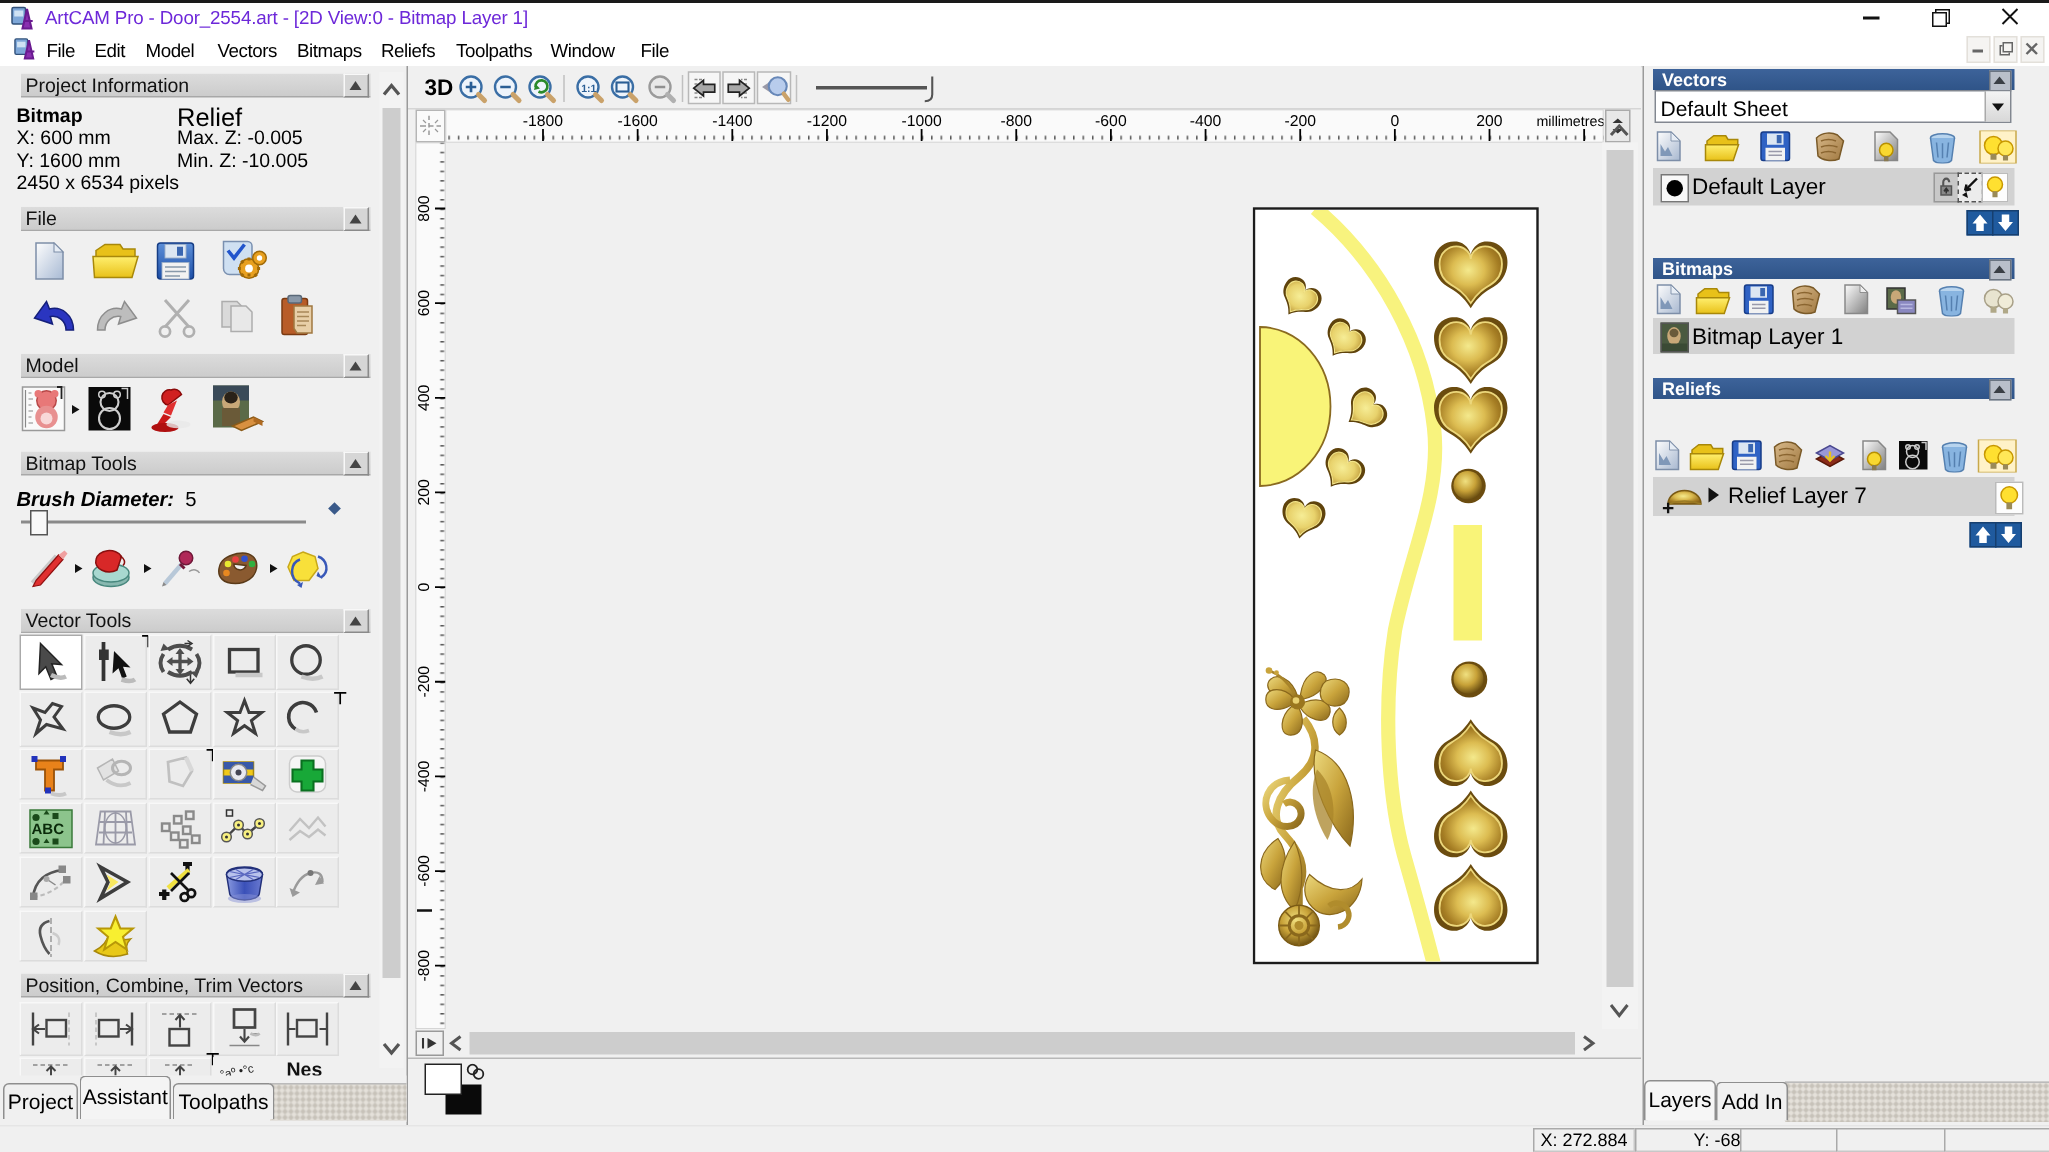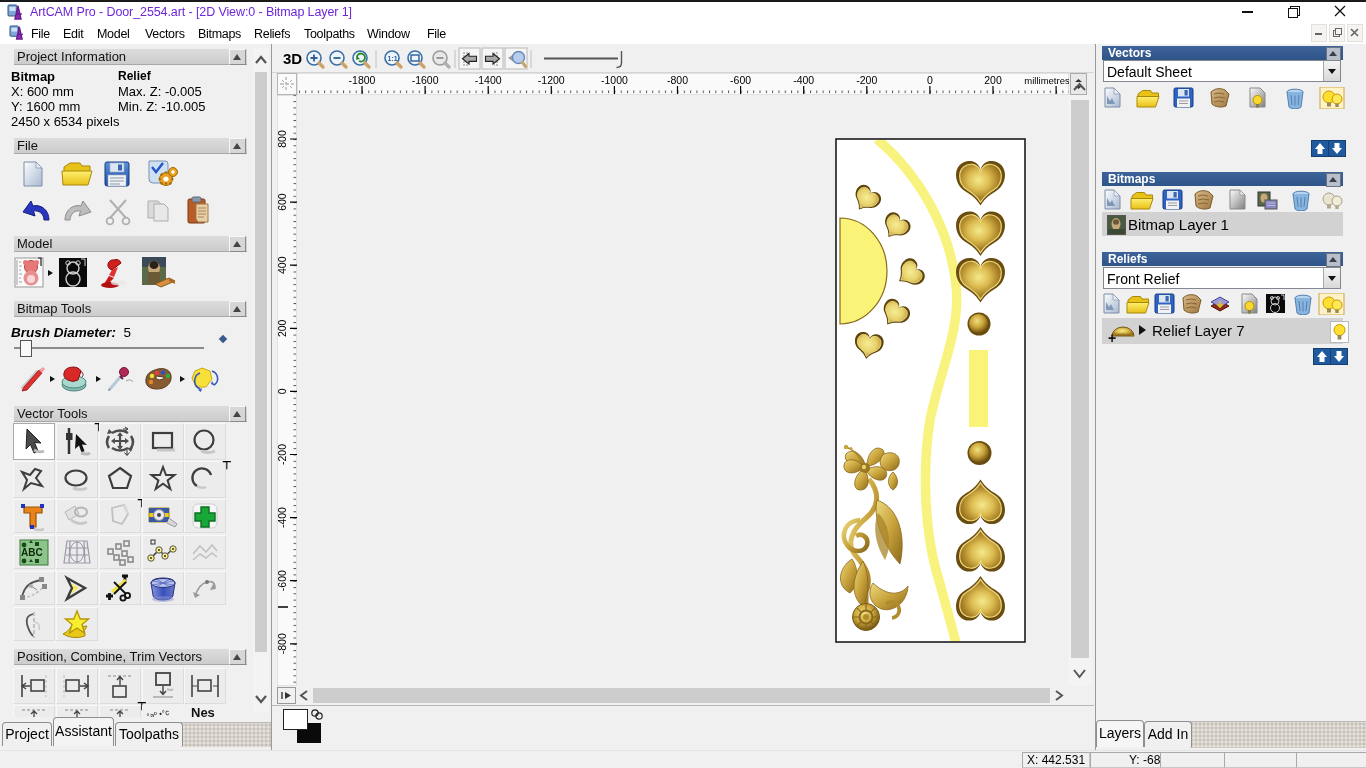--- a/index.html
+++ b/index.html
@@ -65,21 +65,21 @@
 <div class="abs" style="left:1333px;top:30px;width:5px;height:5px;border:1px solid #666;background:#f5f4f2;"></div>
 <div class="abs" style="left:1335px;top:28px;width:5px;height:5px;border:1px solid #666;background:#f5f4f2;"></div>
 <div class="abs" style="left:1347px;top:24px;width:14px;height:16px;background:#f5f4f2;border:1px solid #e3e0da;"></div>
 <svg class="abs" style="left:1350px;top:28px;" width="9" height="9">
       <path d="M1 1 L8 8 M8 1 L1 8" stroke="#666" stroke-width="1.6"></path>
     </svg>
 
 <div class="abs" style="left:0;top:44px;width:271px;height:706px;background:#f0f0f0;border-right:1px solid #9a9a9a;"></div>
 <div class="hdr" style="top:48px;">Project Information<span class="tribtn"></span></div>
 <div class="abs" style="left:11px;top:69px;font-size:13px;font-weight:bold;">Bitmap</div>
-<div class="abs" style="left:118px;top:69px;font-size:12px;font-weight:bold;text-align:center;">Relief</div>
+<div class="abs" style="left:118px;top:69px;font-size:17px;font-weight:normal;text-align:center;">Relief</div>
 <div class="abs" style="left:11px;top:84px;font-size:13px;">X: 600 mm</div>
 <div class="abs" style="left:118px;top:84px;font-size:13px;">Max. Z: -0.005</div>
 <div class="abs" style="left:11px;top:99px;font-size:13px;">Y: 1600 mm</div>
 <div class="abs" style="left:118px;top:99px;font-size:13px;">Min. Z: -10.005</div>
 <div class="abs" style="left:11px;top:114px;font-size:13px;">2450 x 6534 pixels</div>
 <div class="hdr" style="top:137px;">File<span class="tribtn"></span></div>
 
 <div class="abs" style="left:20px;top:159px;">
 <svg width="220" height="30" viewBox="0 0 220 30">
 <defs>
@@ -906,20 +906,44 @@
 <svg class="abs" style="left:1101px;top:87px;" width="244" height="22">
 <use href="#ic-page" transform="translate(1)"></use>
       <use href="#ic-folder" transform="translate(36,1)"></use>
       <use href="#ic-floppy" transform="translate(72)"></use>
       <use href="#ic-wood" transform="translate(108)"></use>
       <use href="#ic-bulbpage" transform="translate(146)"></use>
       <use href="#ic-trash" transform="translate(184,1)"></use>
 <rect x="219" y="0" width="24" height="22" fill="#fff2c8" stroke="#c8a84a"></rect>
       <use href="#ic-bulbs" transform="translate(221,2)"></use>
 </svg>
+<div class="lrow" style="top:112px;height:25px;">
+<div class="abs" style="left:5px;top:4px;width:17px;height:17px;background:#f8f8f8;border:1px solid #777;"></div>
+<div class="abs" style="left:9px;top:8px;width:11px;height:11px;border-radius:50%;background:#000;"></div>
+<div class="abs" style="left:26px;top:4px;font-size:15px;color:#000;">Default Layer</div>
+<div class="abs" style="left:187px;top:3px;width:15px;height:18px;background:#c8c8c8;border:1px solid #999;">
+        <svg width="15" height="18">
+          <rect x="4" y="8" width="7" height="6" fill="#888" stroke="#555"></rect>
+          <path d="M5.5 8 v-2.5 a2 2.4 0 0 1 4 0" fill="none" stroke="#555" stroke-width="1.4"></path>
+          <path d="M7.5 10 v3 M6 11.5 l1.5 -2 1.5 2" stroke="#333" stroke-width="1"></path>
+        </svg>
+      </div>
+<div class="abs" style="left:203px;top:3px;width:15px;height:18px;background:#ececec;border:1px dashed #555;">
+        <svg width="15" height="18">
+          <path d="M12 3 L4 11 M4 11 l1 -4 M4 11 l4 -1" stroke="#111" stroke-width="1.6" fill="none"></path>
+          <path d="M2 14 l4 2 -1 -4z" fill="#111"></path>
+        </svg>
+      </div>
+<div class="abs" style="left:219px;top:3px;width:16px;height:18px;background:#fdfdfd;border:1px solid #bbb;">
+        <svg width="16" height="18">
+          <circle cx="8" cy="7" r="5" fill="#ffe030" stroke="#c89800"></circle>
+          <rect x="6.3" y="11.5" width="3.4" height="4" fill="#9a8a58"></rect>
+        </svg>
+      </div>
+</div>
 <div class="udbtn" style="left:1311px;top:140px;">
       <svg width="16" height="15">
         <path d="M8 2 L13 8 H10.5 V13 H5.5 V8 H3 Z" fill="#fff"></path>
       </svg>
     </div>
 <div class="udbtn" style="left:1328px;top:140px;">
       <svg width="16" height="15">
         <path d="M8 13 L13 7 H10.5 V2 H5.5 V7 H3 Z" fill="#fff"></path>
       </svg>
     </div>
@@ -938,21 +962,20 @@
 <div class="abs" style="left:5px;top:3px;width:17px;height:18px;background:#4a5a40;border:1px solid #555;overflow:hidden;">
         <svg width="17" height="18">
           <ellipse cx="8" cy="8" rx="4.5" ry="6" fill="#c8a878"></ellipse>
           <ellipse cx="8" cy="6" rx="3" ry="2.8" fill="#6a5a3a"></ellipse>
           <rect x="0" y="13" width="17" height="5" fill="#3a4a34"></rect>
         </svg>
       </div>
 <div class="abs" style="left:26px;top:4px;font-size:15px;color:#000;">Bitmap Layer 1</div>
 </div>
 <div class="bhdr" style="top:252px;">Reliefs<span class="bt"></span></div>
-<div class="combo" style="top:267px;">Front Relief<span class="db"></span></div>
 <svg class="abs" style="left:1101px;top:293px;" width="244" height="22">
 <use href="#ic-page" transform="translate(0)"></use>
       <use href="#ic-folder" transform="translate(26,1)"></use>
       <use href="#ic-floppy" transform="translate(53)"></use>
       <use href="#ic-wood" transform="translate(80)"></use>
       <use href="#ic-relief3d" transform="translate(108)"></use>
       <use href="#ic-bulbpage" transform="translate(138)"></use>
       <use href="#ic-teddyb" transform="translate(164)"></use>
       <use href="#ic-trash" transform="translate(192,1)"></use>
 <rect x="218" y="0" width="25" height="22" fill="#fff2c8" stroke="#c8a84a"></rect>
@@ -984,18 +1007,18 @@
       <svg width="16" height="15">
         <path d="M8 13 L13 7 H10.5 V2 H5.5 V7 H3 Z" fill="#fff"></path>
       </svg>
     </div>
 
 <div class="abs tex" style="left:1190px;top:721px;width:176px;height:26px;border-top:1px solid #bbb;"></div>
 <div class="tab" style="left:1096px;top:720px;width:46px;height:26px;line-height:25px;background:#f6f6f6;">Layers</div>
 <div class="tab" style="left:1144px;top:721px;width:46px;height:25px;line-height:24px;">Add In</div>
 
 <div class="abs" style="left:0;top:750px;width:1366px;height:18px;background:#f0f0f0;border-top:1px solid #e5e5e5;"></div>
-<div class="cell" style="left:1022px;width:62px;">X: 442.531</div>
+<div class="cell" style="left:1022px;width:62px;">X: 272.884</div>
 <div class="cell" style="left:1090px;width:64px;padding-left:38px;">Y: -680.012</div>
 <div class="cell" style="left:1160px;width:60px;"></div>
 <div class="cell" style="left:1224px;width:68px;"></div>
 <div class="cell" style="left:1296px;width:68px;"></div>
 </div>
 
 </body></html>

